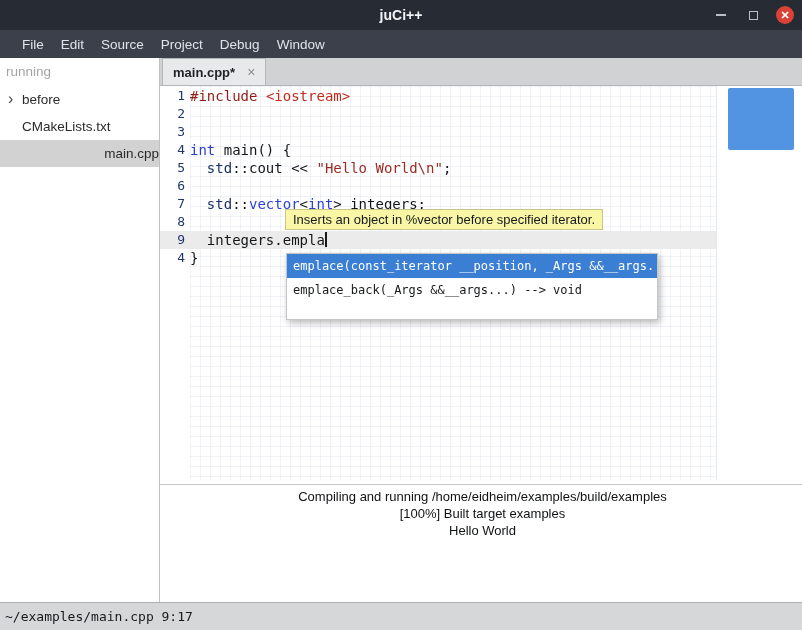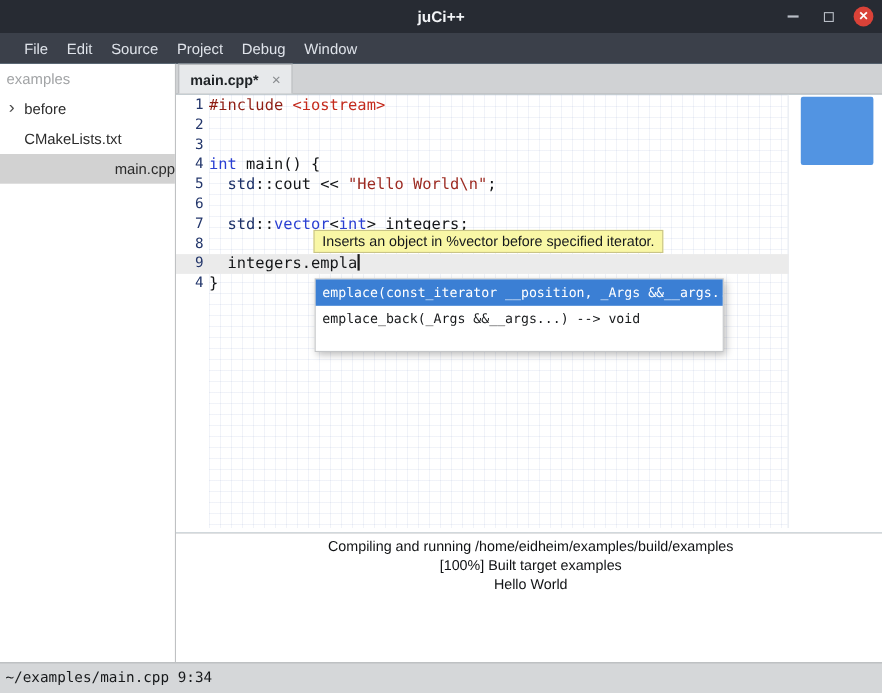--- a/index.html
+++ b/index.html
@@ -95,21 +95,21 @@
       <span class="menu-item">File</span>
       <span class="menu-item">Edit</span>
       <span class="menu-item">Source</span>
       <span class="menu-item">Project</span>
       <span class="menu-item">Debug</span>
       <span class="menu-item">Window</span>
     </div>
 
   <div class="main">
     <div class="sidebar">
-      <div class="sidebar-header">examples</div>
+      <div class="sidebar-header">running</div>
       <div class="tree">
           <div class="tree-row">
             <span class="chevron">›</span>
             <span class="tree-label">before</span>
           </div>
           <div class="tree-row">
             <span class="tree-label">CMakeLists.txt</span>
           </div>
           <div class="tree-row selected">
             <span class="tree-label">main.cpp</span>
@@ -178,16 +178,16 @@
 
       <div class="output">
           <div class="output-line">Compiling and running /home/eidheim/examples/build/examples</div>
           <div class="output-line">[100%] Built target examples</div>
           <div class="output-line">Hello World</div>
         </div>
     </div>
   </div>
 
   <div class="statusbar">
-    <span>~/examples/main.cpp 9:34</span>
+    <span>~/examples/main.cpp 9:17</span>
   </div>
 
 </div>
 
 </body></html>

